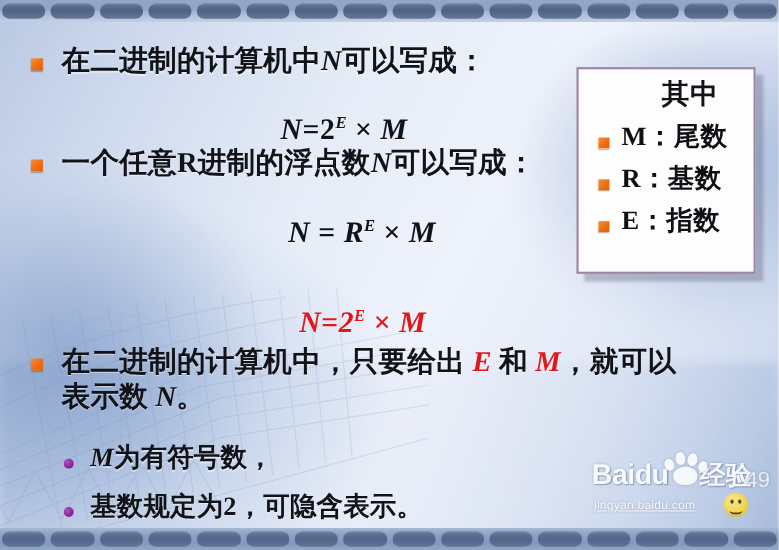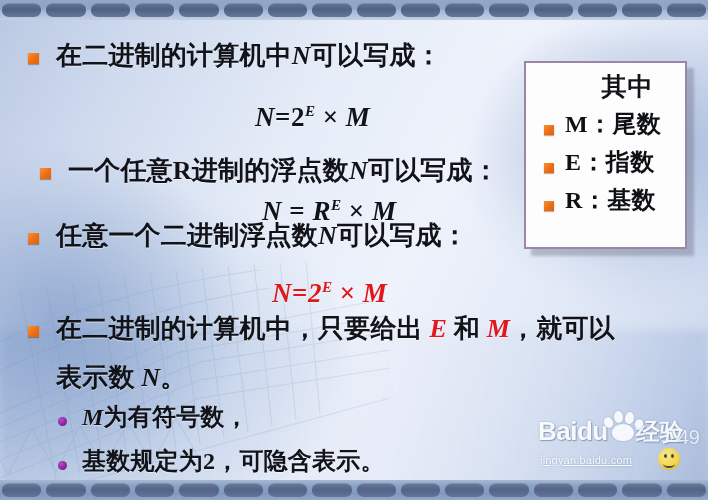--- a/index.html
+++ b/index.html
@@ -379,43 +379,39 @@
 
     <div class="bullet-row" style="left:28px; top:20px;">
       <span class="sq-bullet"></span>
       <span class="line-text"><span>在二进制的计算机中</span><span class="var">N</span><span>可以写成：</span></span>
     </div>
 
     <div class="formula" style="left:255px; top:82px;">
       <span class="v">N</span><span>=</span><span>2</span><sup>E</sup>&nbsp;<span>×</span>&nbsp;<span class="v">M</span>
     </div>
 
-    <div class="bullet-row" style="left:40px; top:112px;margin-top:23px;">
+    <div class="bullet-row" style="left:28px; top:112px;">
       <span class="sq-bullet"></span>
       <span class="line-text"><span>一个任意R进制的浮点数</span><span class="var">N</span><span>可以写成：</span></span>
     </div>
 
     <div class="formula" style="left:262px; top:176px;">
       <span class="v">N</span>&nbsp;<span>=</span>&nbsp;<span class="v">R</span><sup>E</sup>&nbsp;<span>×</span>&nbsp;<span class="v">M</span>
     </div>
 
-    <div class="bullet-row" style="left:28px; top:200px;">
-      <span class="sq-bullet"></span>
-      <span class="line-text"><span>任意一个二进制浮点数</span><span class="var">N</span><span>可以写成：</span></span>
-    </div>
 
     <div class="formula redf" style="left:272px; top:258px;font-family:Liberation Serif, serif;">
       <span class="v">N</span><span>=</span><span class="v">2</span><sup>E</sup>&nbsp;<span>×</span>&nbsp;<span class="v">M</span>
     </div>
 
     <div class="bullet-row" style="left:28px; top:293px;">
       <span class="sq-bullet"></span>
       <span>
         <span class="line-text" style="display:block;"><span>在二进制的计算机中，只要给出 </span><span class="red">E</span><span> 和 </span><span class="red">M</span><span>，就可以</span></span>
-        <span class="line-text" style="display:block; margin-top:17px;"><span>表示数 </span><span class="var">N</span><span>。</span></span>
+        <span class="line-text" style="display:block; margin-top:0;"><span>表示数 </span><span class="var">N</span><span>。</span></span>
       </span>
     </div>
 
     <div class="bullet-row" style="left:58px; top:383px;">
       <span class="dot-bullet"></span>
       <span class="line-text sub"><span class="var">M</span><span>为有符号数，</span></span>
     </div>
 
     <div class="bullet-row" style="left:58px; top:427px;">
       <span class="dot-bullet"></span>
@@ -424,25 +420,25 @@
 
     <div class="legend-shadow"></div>
     <div class="legend-box">
       <div class="legend-title">其中</div>
       <div class="legend-item">
         <span class="sq-bullet"></span>
         <span class="legend-label">M：尾数</span>
       </div>
       <div class="legend-item">
         <span class="sq-bullet"></span>
-        <span class="legend-label">E：指数</span>
+        <span class="legend-label">R：基数</span>
       </div>
       <div class="legend-item">
         <span class="sq-bullet"></span>
-        <span class="legend-label">R：基数</span>
+        <span class="legend-label">E：指数</span>
       </div>
     </div>
 
     <div class="baidu-wm">
       <div class="baidu-main"><span>Baidu</span><span class="baidu-cn">经验</span></div>
       <div class="paw">
           <i></i>
           <i></i>
           <i></i>
           <i></i>

